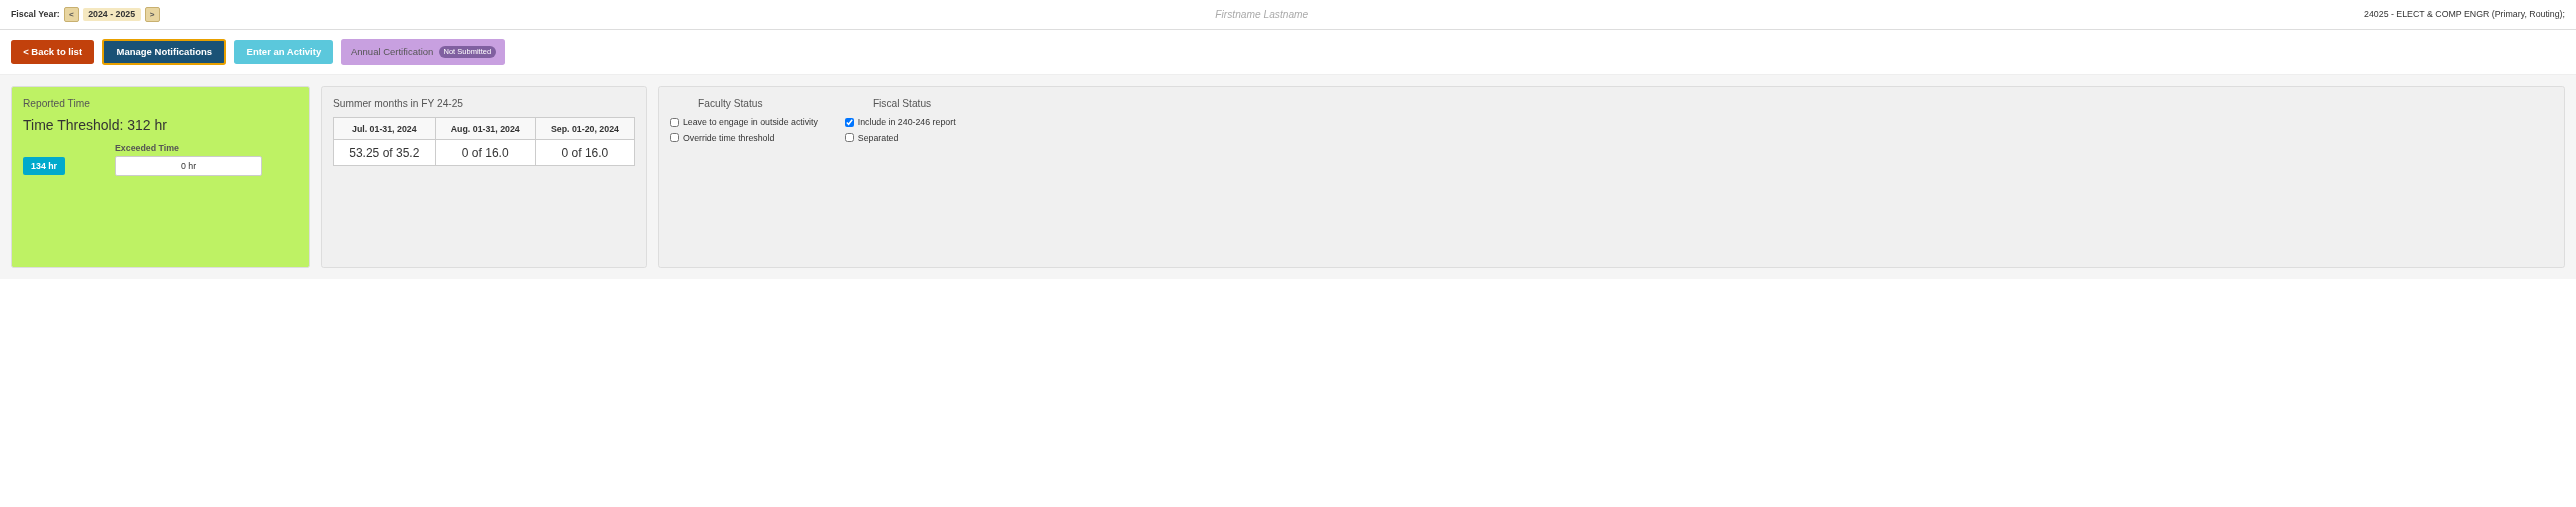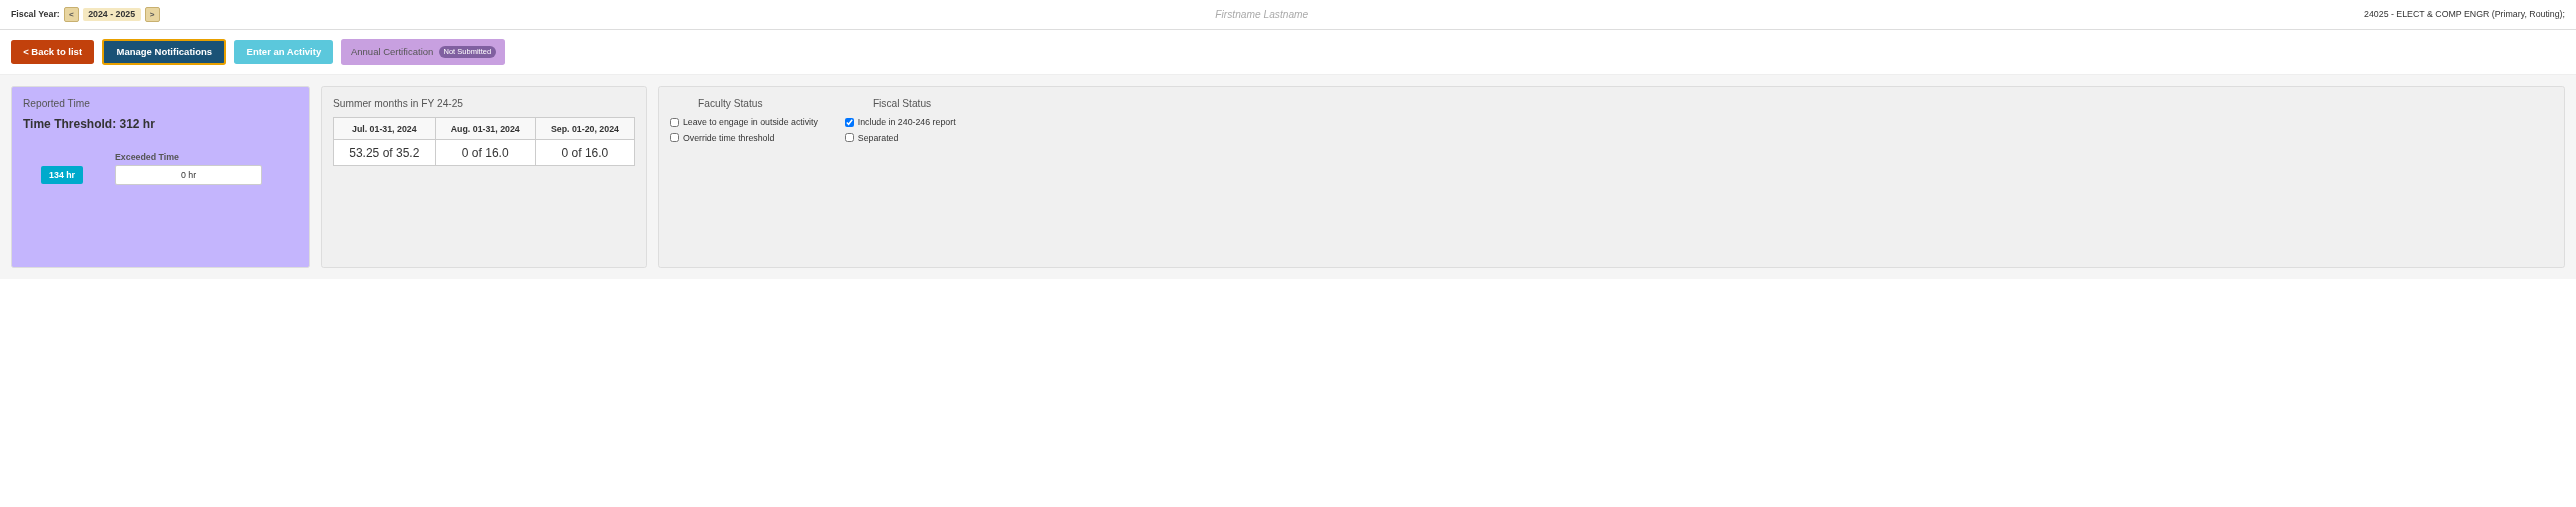--- a/index.html
+++ b/index.html
@@ -135,37 +135,37 @@
     .main-content {
       display: flex;
       gap: 0;
       padding: 11px;
       background: #f5f5f5;
       min-height: 204px;
     }
 
     
     .reported-time-panel {
-      background: #c4b5fd;
+      background: #bef264;
       border: 0.7px solid #ddd;
       border-radius: 2.7px;
       padding: 11px;
       flex: 0 0 299px;
       margin-right: 11px;
     }
     .panel-title {
       font-size: 10.2px;
       color: #555;
       margin-bottom: 8.1px;
     }
     .time-threshold-label {
-      font-size: 12px;
-      font-weight: bold;
-      color: #333;
-      margin-bottom: 21px;
+      font-size: 14px;
+      font-weight: normal;
+      color: #333;
+      margin-bottom: 10px;
     }
     .time-row {
       display: flex;
       align-items: center;
       gap: 11px;
     }
     .time-row-headers {
       display: flex;
       gap: 11px;
       margin-bottom: 2.7px;
@@ -186,21 +186,20 @@
     }
     .time-bar {
       background: #00aacc;
       color: #fff;
       font-size: 8.8px;
       font-weight: bold;
       padding: 4.1px 8.1px;
       border-radius: 2px;
       text-align: center;
       display: inline-block;
-      margin-left: 18px;
     }
     .exceeded-cell {
       width: 147px;
       text-align: center;
     }
     .exceeded-box {
       border: 0.7px solid #ccc;
       background: #fff;
       padding: 4.1px 8.1px;
       font-size: 8.8px;

